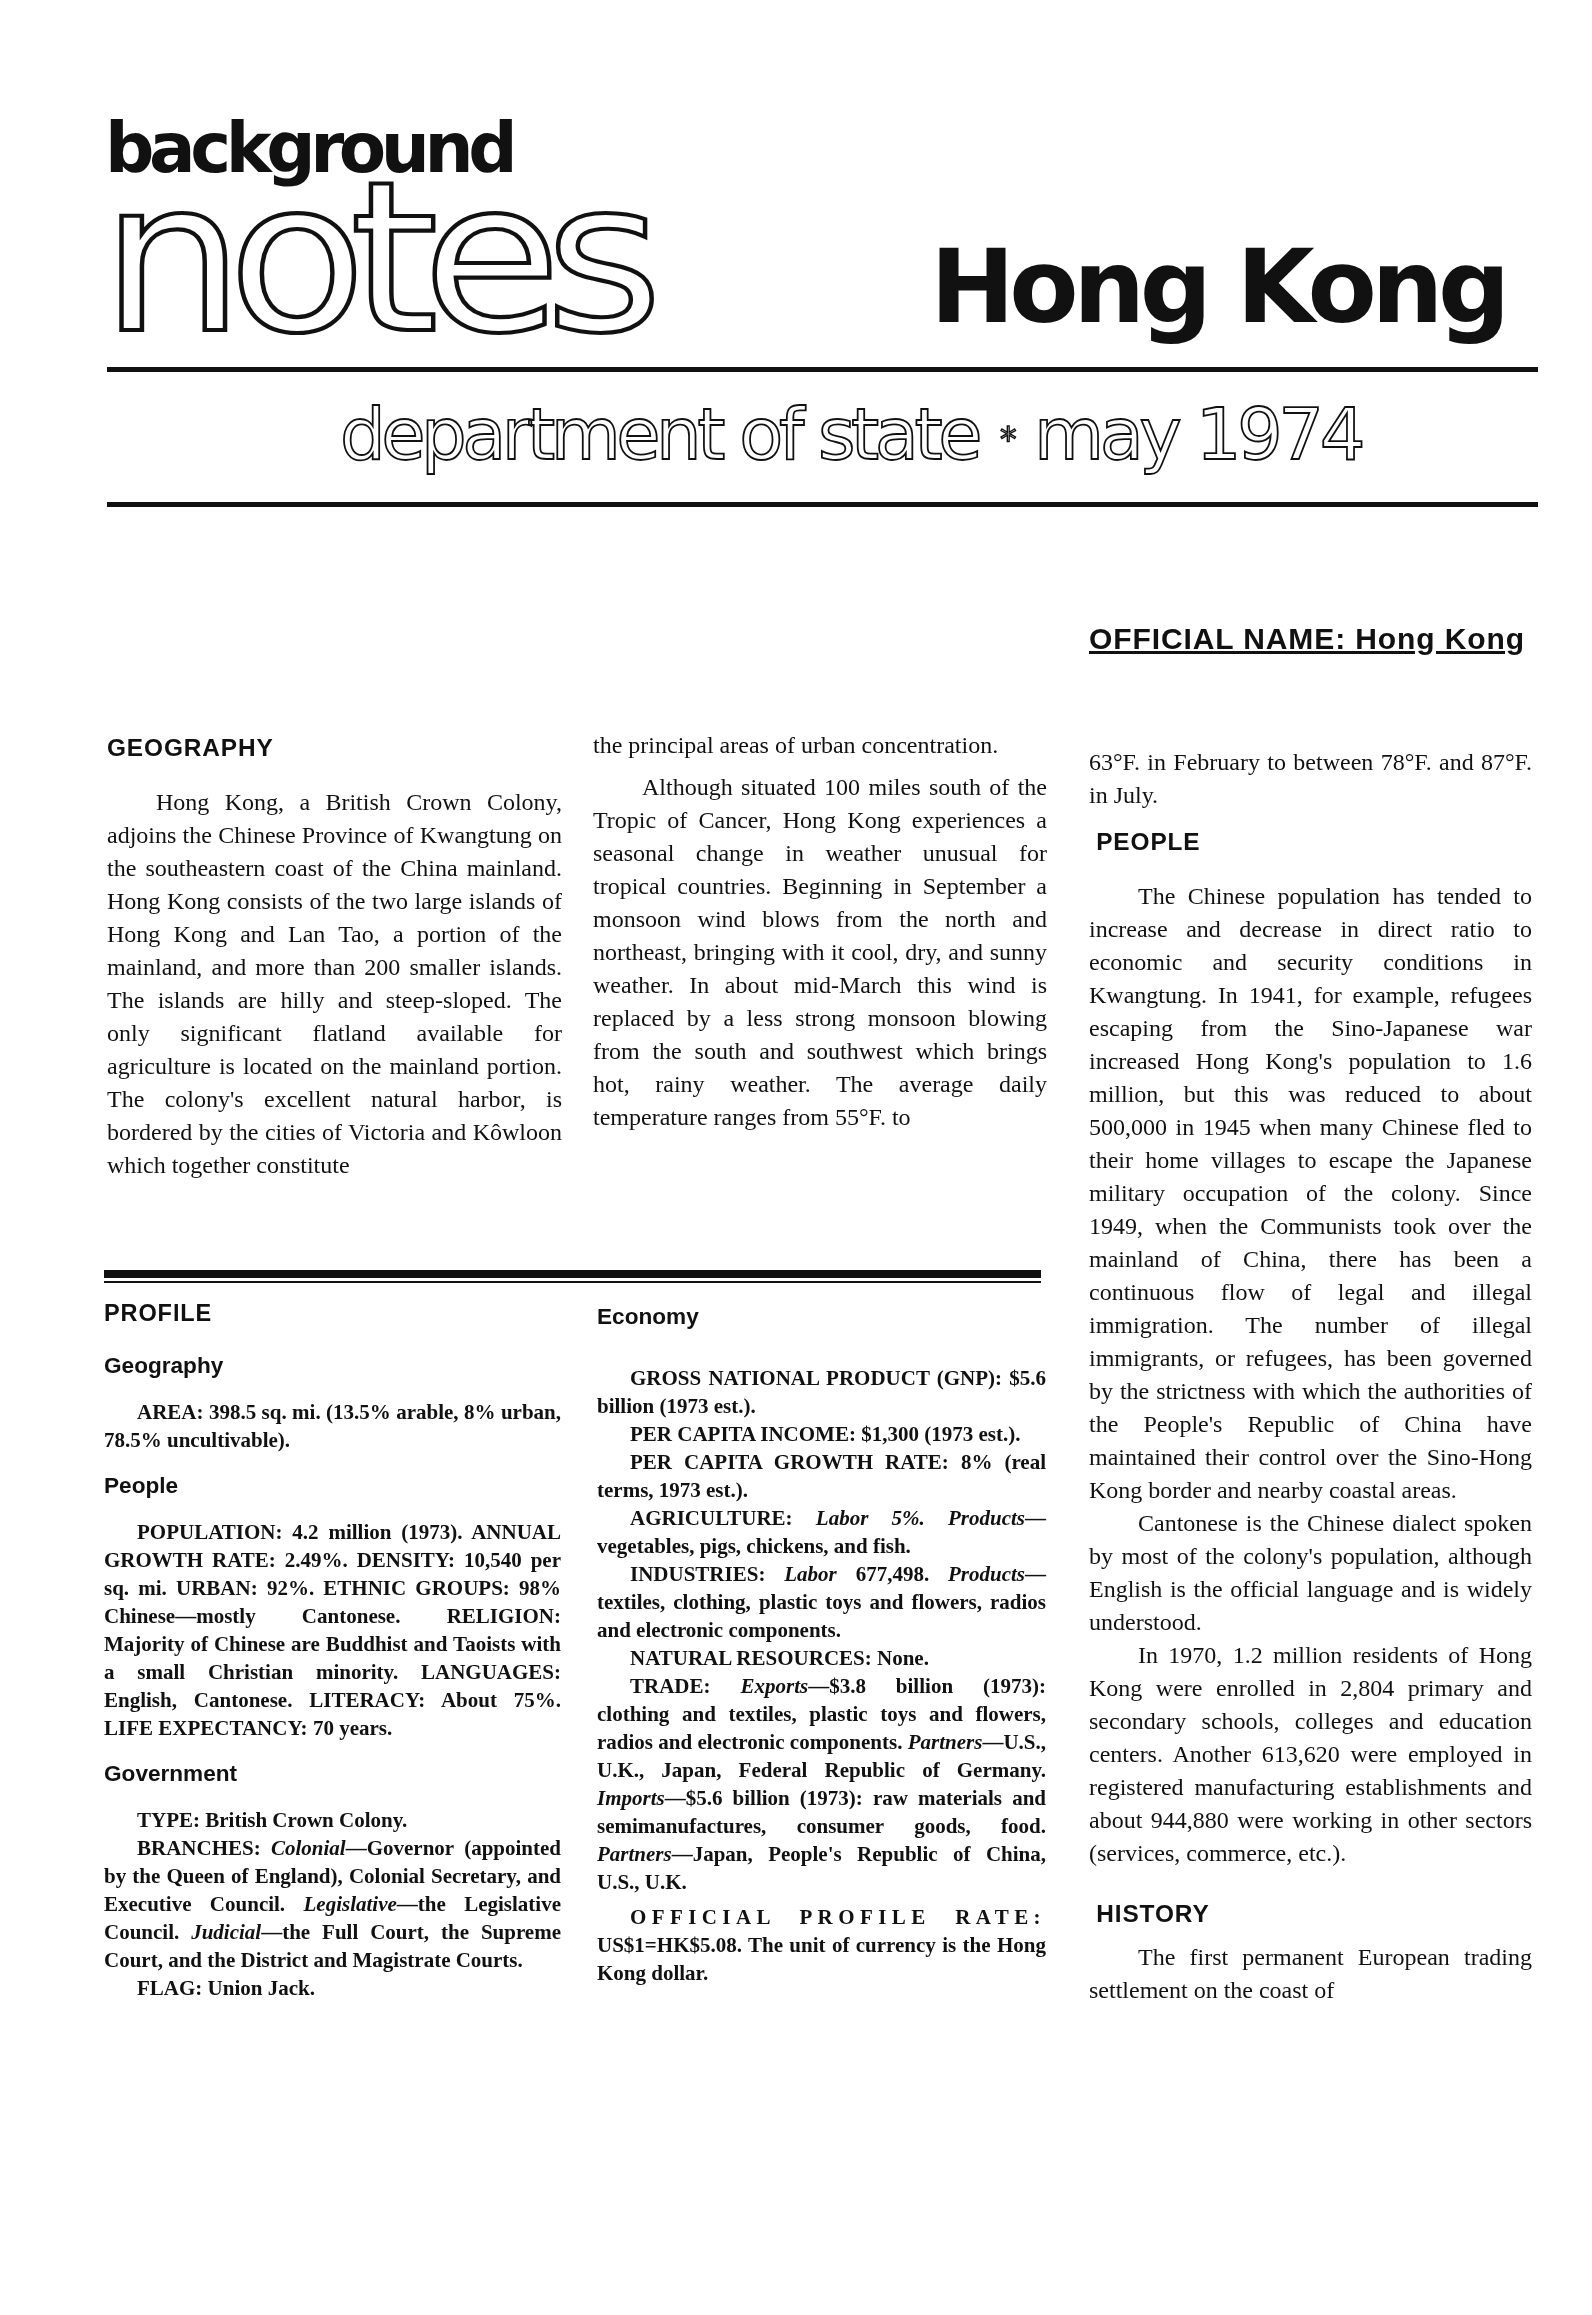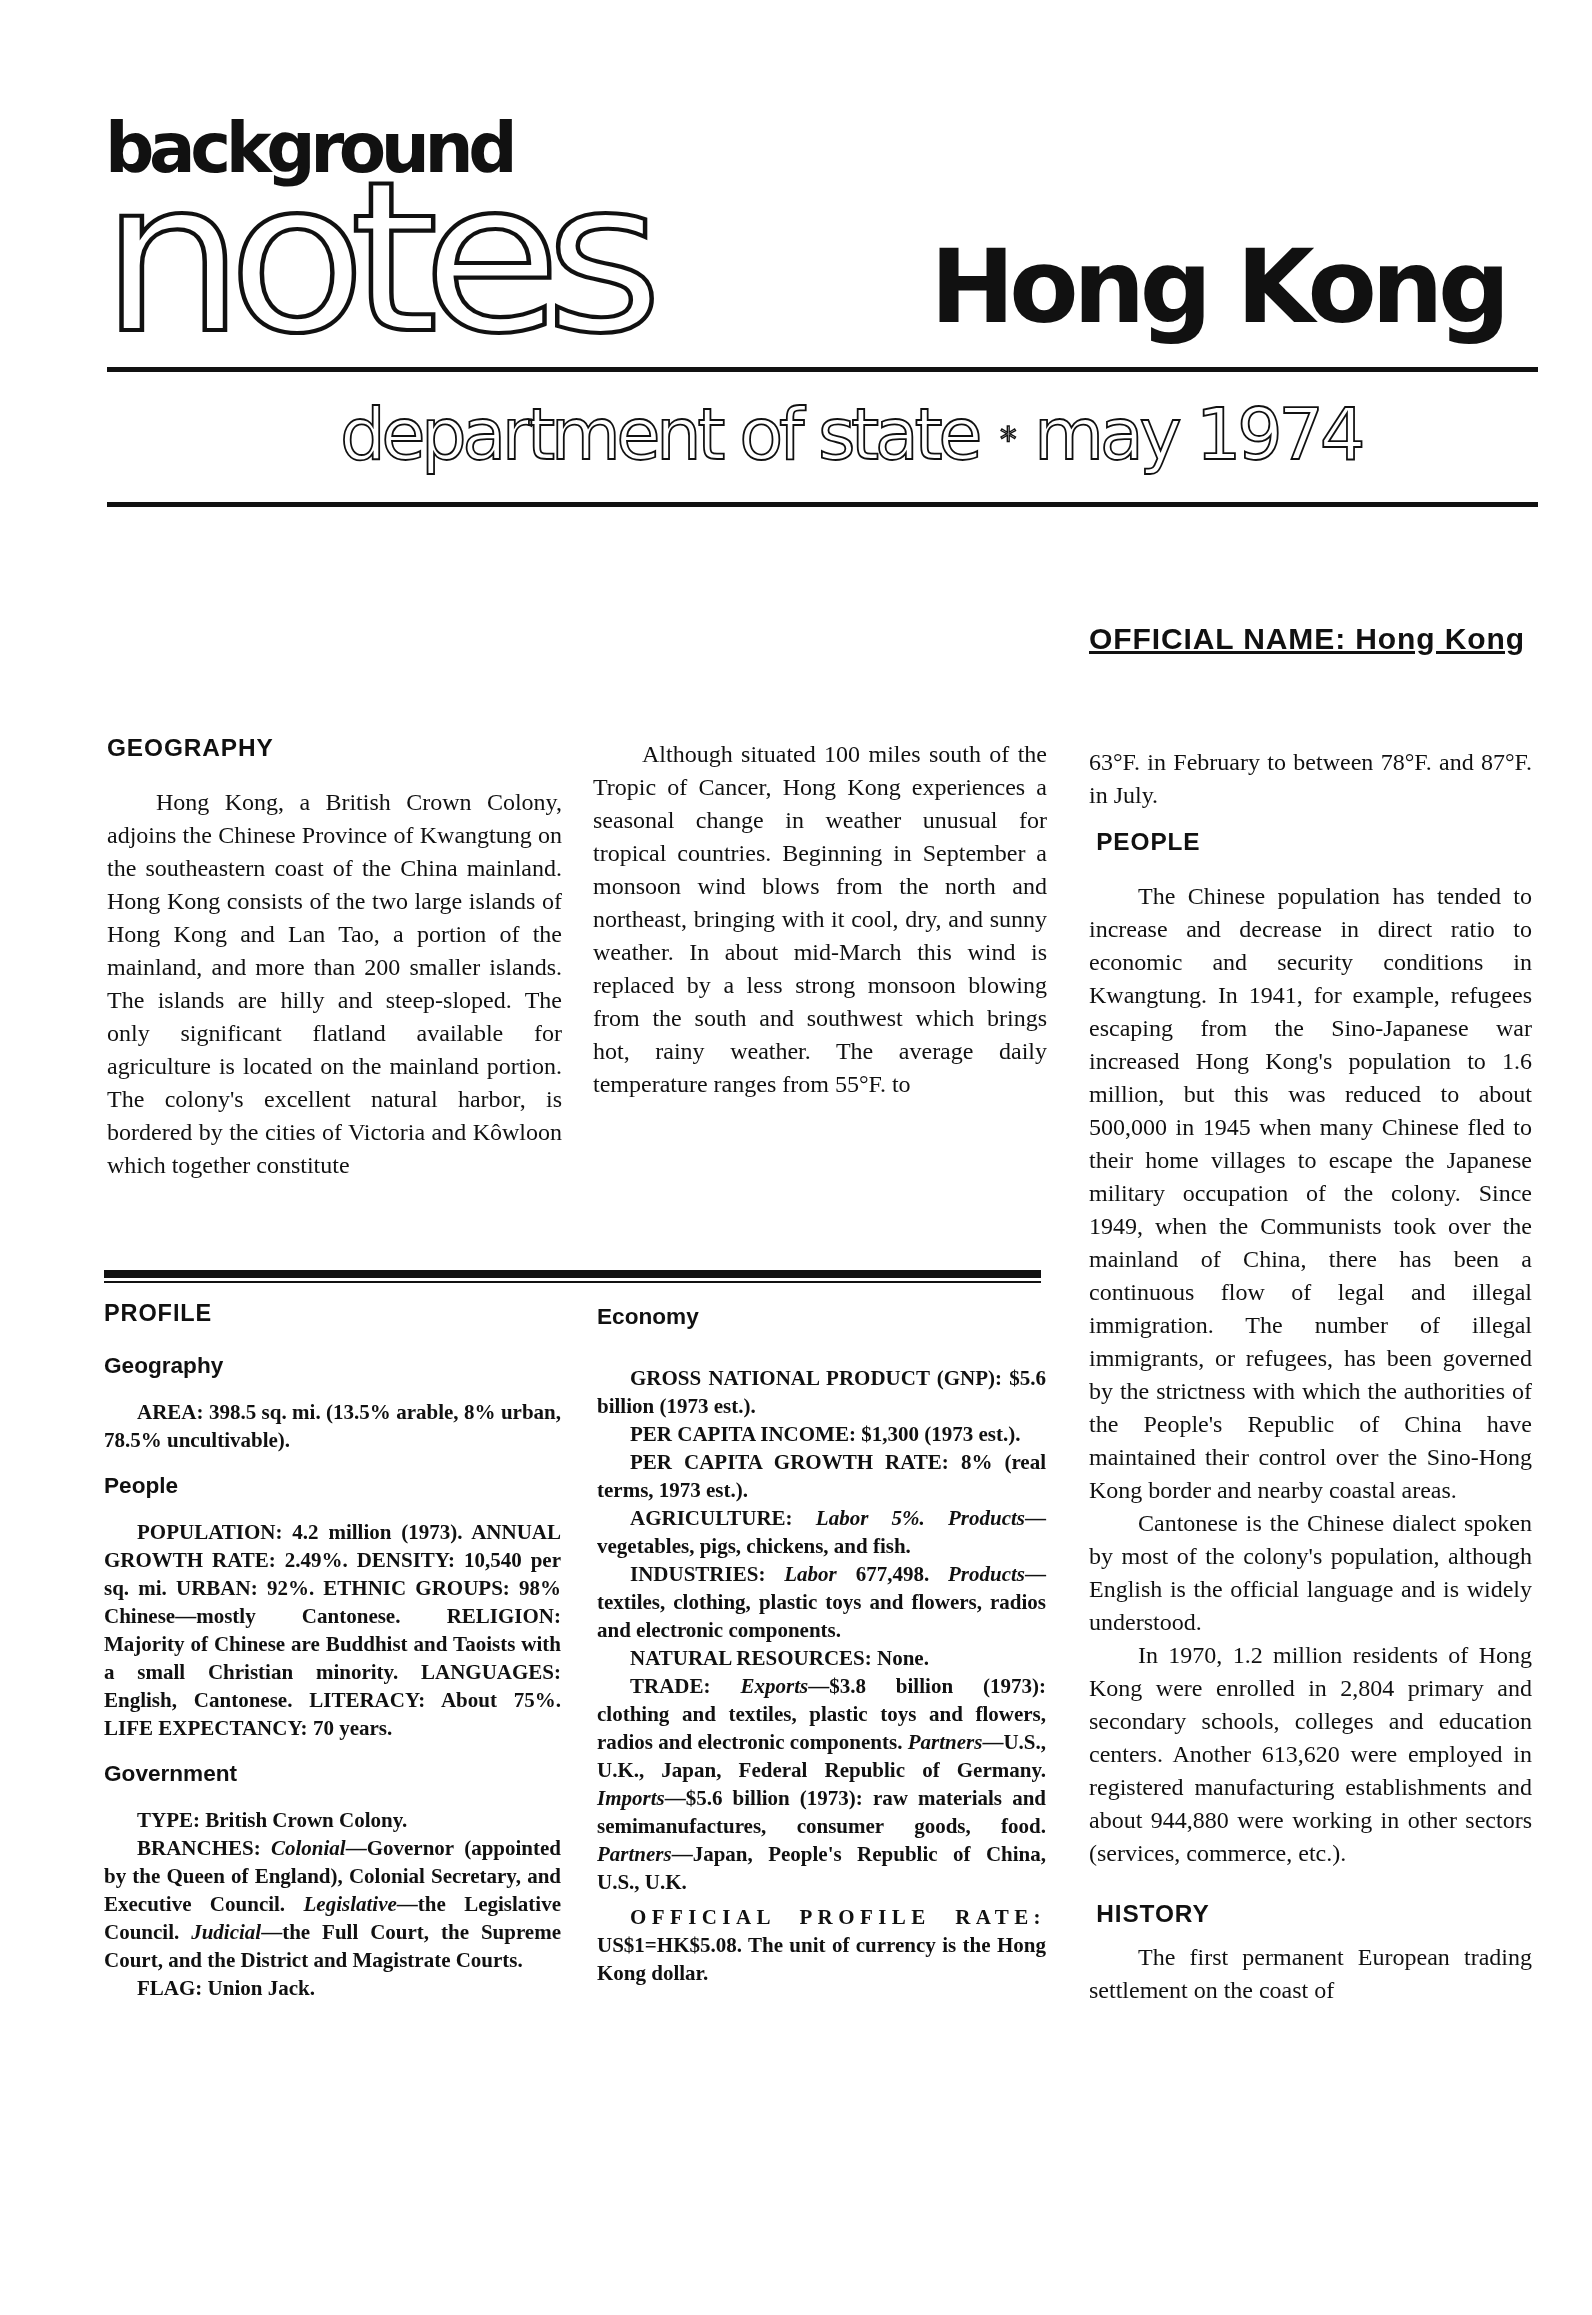--- a/index.html
+++ b/index.html
@@ -54,20 +54,21 @@
 
 <div class="abs" id="official-name">OFFICIAL NAME: Hong Kong</div>
 
 <div class="col" id="col1">
   <h2 class="sec-head">GEOGRAPHY</h2>
   <div style="height:22px"></div>
   <p>Hong Kong, a British Crown Colony, adjoins the Chinese Province of Kwangtung on the southeastern coast of the China mainland. Hong Kong consists of the two large islands of Hong Kong and Lan Tao, a portion of the mainland, and more than 200 smaller islands. The islands are hilly and steep-sloped. The only significant flatland available for agriculture is located on the mainland portion. The colony's excellent natural harbor, is bordered by the cities of Victoria and Kôwloon which together constitute</p>
 </div>
 
 <div class="col" id="col2">
+  <p class="noindent">the principal areas of urban concentration.</p>
   <div style="height:9px"></div>
   <p>Although situated 100 miles south of the Tropic of Cancer, Hong Kong experiences a seasonal change in weather unusual for tropical countries. Beginning in September a monsoon wind blows from the north and northeast, bringing with it cool, dry, and sunny weather. In about mid-March this wind is replaced by a less strong monsoon blowing from the south and southwest which brings hot, rainy weather. The average daily temperature ranges from 55°F. to</p>
 </div>
 
 <div class="col" id="col3">
   <p class="noindent">63°F. in February to between 78°F. and 87°F. in July.</p>
   <div style="height:12.7px"></div>
   <h2 class="sec-head">PEOPLE</h2>
   <div style="height:22px"></div>
   <p>The Chinese population has tended to increase and decrease in direct ratio to economic and security conditions in Kwangtung. In 1941, for example, refugees escaping from the Sino-Japanese war increased Hong Kong's population to 1.6 million, but this was reduced to about 500,000 in 1945 when many Chinese fled to their home villages to escape the Japanese military occupation of the colony. Since 1949, when the Communists took over the mainland of China, there has been a continuous flow of legal and illegal immigration. The number of illegal immigrants, or refugees, has been governed by the strictness with which the authorities of the People's Republic of China have maintained their control over the Sino-Hong Kong border and nearby coastal areas.</p>

